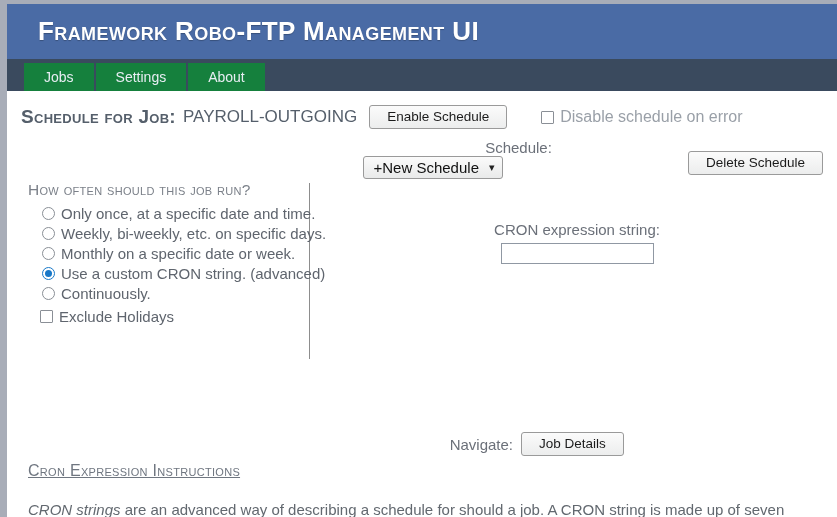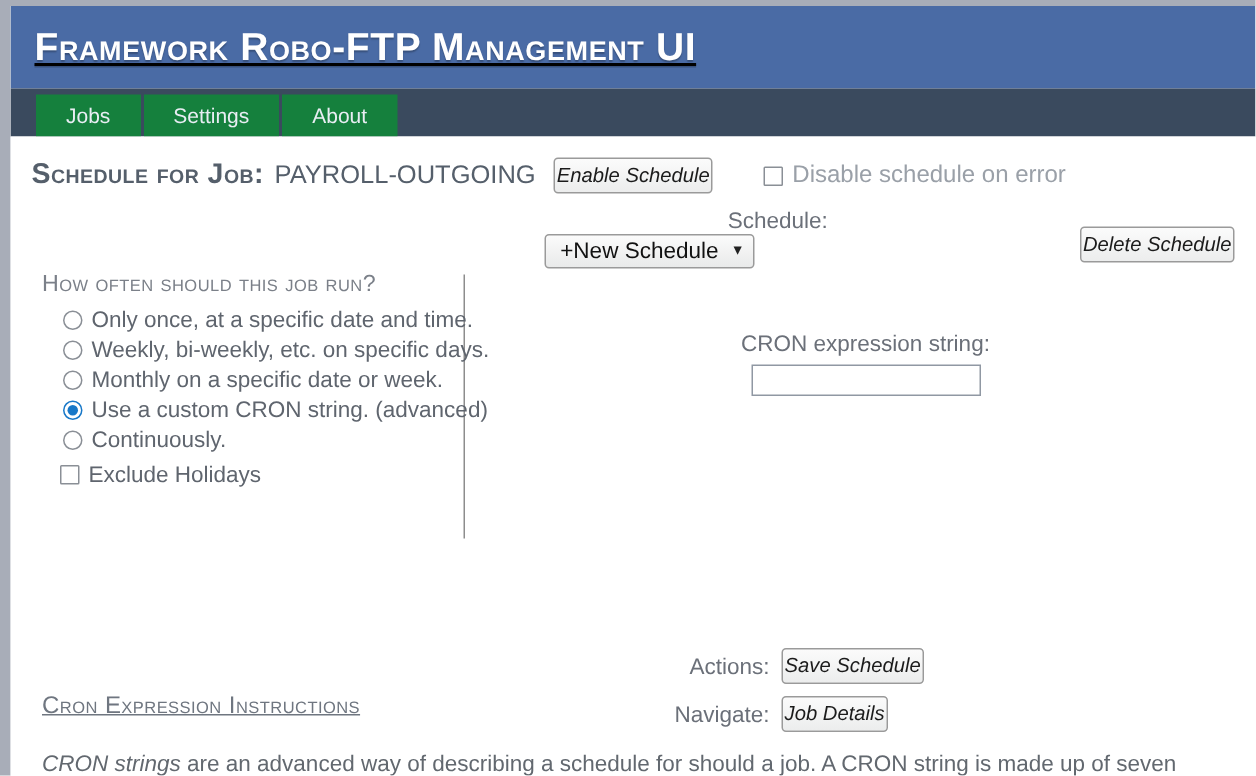--- a/index.html
+++ b/index.html
@@ -26,23 +26,22 @@
     border-left: 7px solid #a8adb8;
     overflow: hidden;
   }
 
   
   .header-bar {
     height: 55px;
     background: #4a6ba5;
     display: flex;
     align-items: center;
-    padding-left: 16px;
-    box-sizing: border-box;
-    text-decoration: underline;
+    padding-left: 31px;
+    box-sizing: border-box;
   }
   .header-title {
     color: #ffffff;
     font-size: 26px;
     font-weight: bold;
     font-variant: small-caps;
     letter-spacing: 0.4px;
     text-shadow: 0 1px 1px rgba(0,0,0,0.25);
     white-space: nowrap;
   }
@@ -97,25 +96,24 @@
     margin-left: 7px;
     white-space: nowrap;
   }
   .btn {
     font-family: "Liberation Sans", sans-serif;
     font-size: 13.5px;
     color: #1b1b1b;
     background: linear-gradient(#fbfbfb, #eceded);
     border: 1px solid #9a9a9a;
     border-radius: 3px;
-    padding: 3px 1px;
+    padding: 3px 17px;
     cursor: pointer;
     white-space: nowrap;
     line-height: 16px;
-    font-style: italic;
   }
   .btn-enable-schedule { margin-left: 12px; }
 
   .chk-wrap {
     display: flex;
     align-items: center;
     margin-left: 34px;
     white-space: nowrap;
   }
   .checkbox {
@@ -395,24 +393,20 @@
         </div>
       </div>
 
       <div class="right-col">
         <div class="cron-label">CRON expression string:</div>
         <input class="cron-input" type="text" value="" style="">
       </div>
     </div>
 
     <div class="action-row">
-      <span class="action-label">Actions:</span>
-      <button class="btn">Save Schedule</button>
-    </div>
-    <div class="action-row">
       <span class="action-label">Navigate:</span>
       <button class="btn">Job Details</button>
     </div>
 
     <div class="instructions">
       <div class="instr-heading">Cron Expression Instructions</div>
       <div class="instr-body">
         <span class="em">CRON strings</span><span> are an advanced way of describing a schedule for should a job. A CRON string is made up of seven</span>
       </div>
     </div>

